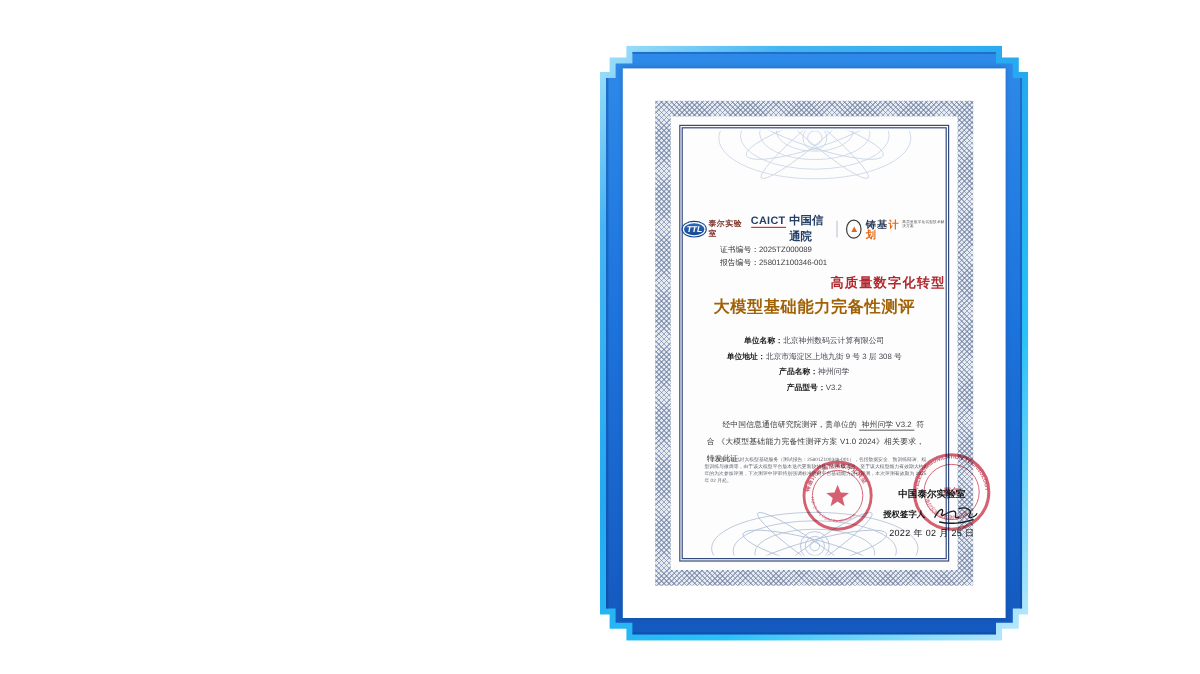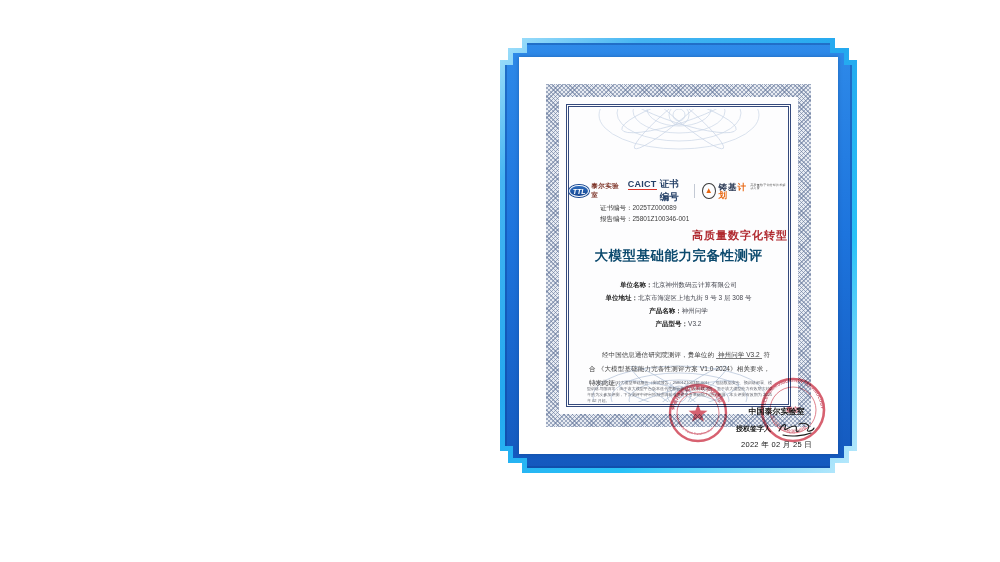--- a/index.html
+++ b/index.html
@@ -3,21 +3,21 @@
 <meta charset="utf-8">
 <style>
   html,body{margin:0;padding:0;}
   body{
     width:1000px;height:562px;position:relative;overflow:hidden;
     background:#ffffff;
     font-family:"Liberation Sans","DejaVu Sans",sans-serif;
     -webkit-font-smoothing:antialiased;
   }
   
-  .frame-wrap{position:absolute;left:500px;top:38px;width:357px;height:435px;}
+  .frame-wrap{position:absolute;left:500px;top:38px;width:357px;height:496px;}
   .step-clip{
     clip-path:polygon(
       0 22px,8px 22px,8px 10px,22px 10px,22px 0,
       calc(100% - 22px) 0,calc(100% - 22px) 10px,calc(100% - 8px) 10px,calc(100% - 8px) 22px,100% 22px,
       100% calc(100% - 22px),calc(100% - 8px) calc(100% - 22px),calc(100% - 8px) calc(100% - 10px),calc(100% - 22px) calc(100% - 10px),calc(100% - 22px) 100%,
       22px 100%,22px calc(100% - 10px),8px calc(100% - 10px),8px calc(100% - 22px),0 calc(100% - 22px));
   }
   .frame-outer{
     position:absolute;inset:0;
     background:linear-gradient(135deg,#a6e2fb 0%,#45b5f2 18%,#24a9ef 45%,#29c2f7 70%,#bfeafc 100%);
@@ -77,21 +77,21 @@
   .zj-title{font-size:8.5px;font-weight:bold;letter-spacing:1px;}
   .zj-title .dark{color:#2b3a55;}
   .zj-title .orange{color:#e8650f;}
   .zj-sub{font-size:3px;color:#555;margin-top:1.5px;letter-spacing:.2px;}
 
   .numline{position:absolute;left:31px;color:#3c3c3c;font-size:6.5px;}
   .numline .lbl{color:#333;}
   .title1{position:absolute;left:0;right:0;top:121px;text-align:right;
     font-size:11px;font-weight:bold;color:#b02a30;letter-spacing:1px;}
   .title2{position:absolute;left:0;right:0;top:140px;text-align:center;
-    font-size:13.5px;font-weight:bold;color:#0c4a6e;letter-spacing:.5px;}
+    font-size:13.5px;font-weight:bold;color:#a16207;letter-spacing:.5px;}
 
   .fields{position:absolute;left:0;right:0;top:171px;text-align:center;line-height:13px;}
   .fields .lbl{font-weight:bold;color:#1a1a1a;}
   .fields .val{color:#44464f;}
 
   .body-par{
     position:absolute;left:20px;right:18px;top:241px;
     font-size:6.5px;line-height:14px;color:#3a3a3a;text-align:justify;text-indent:2em;
   }
   .body-par .fill{border-bottom:.5px solid #777;padding:0 2px;}
@@ -158,21 +158,21 @@
 
           <div class="content">
 
             <div class="logo-row">
               <div class="ttl-logo">
                 <span class="ttl-ellipse">TTL</span>
                 <span class="ttl-cn">泰尔实验室</span>
               </div>
               <div class="caict-logo">
                 <span class="caict-en">CAICT</span>
-                <span class="caict-cn">证书编号</span>
+                <span class="caict-cn">中国信通院</span>
               </div>
               <div class="logo-div"></div>
               <div class="zj-logo">
                 <span class="zj-circle">▲</span>
                 <span class="zj-text">
                   <span class="zj-title"><span class="dark">铸基</span><span class="orange">计划</span></span>
                   <span class="zj-sub">高质量数字化转型技术解决方案</span>
                 </span>
               </div>
             </div>

